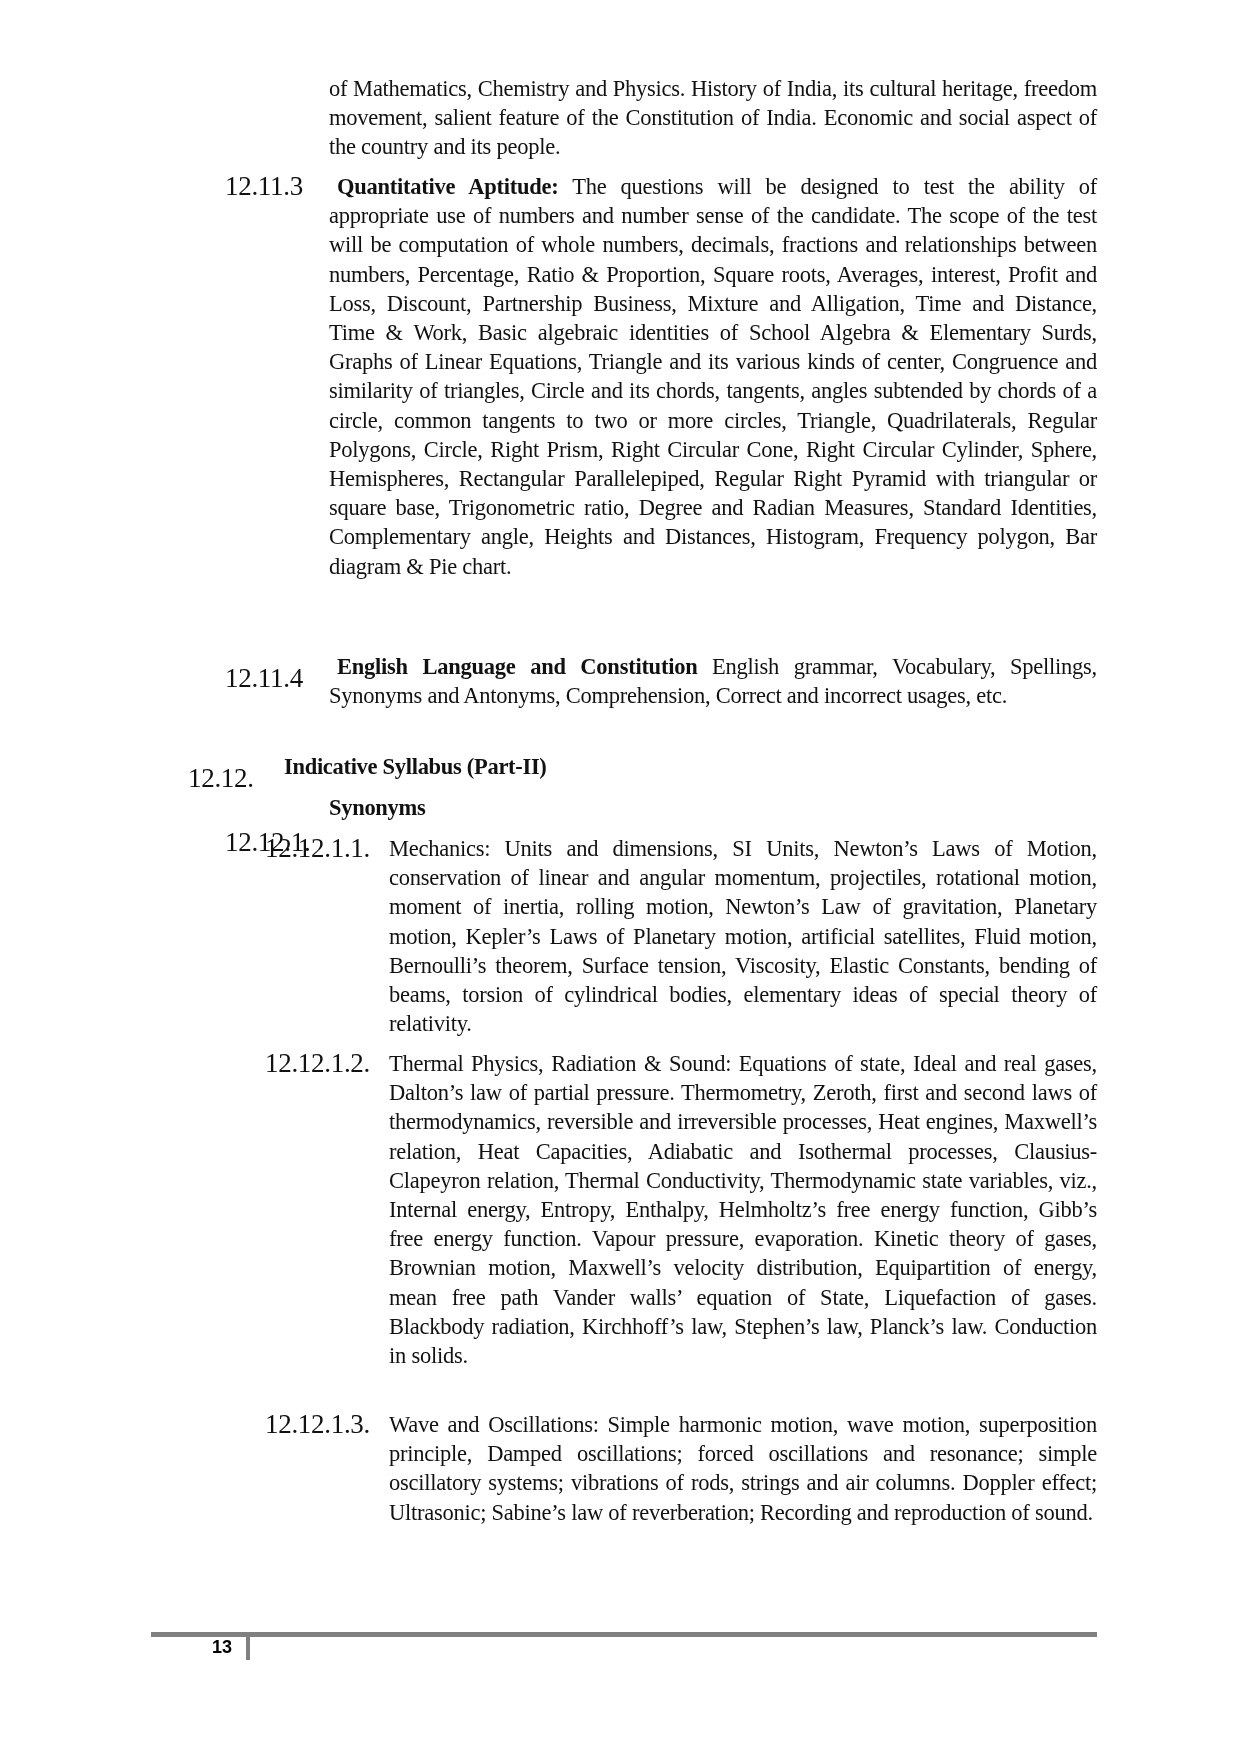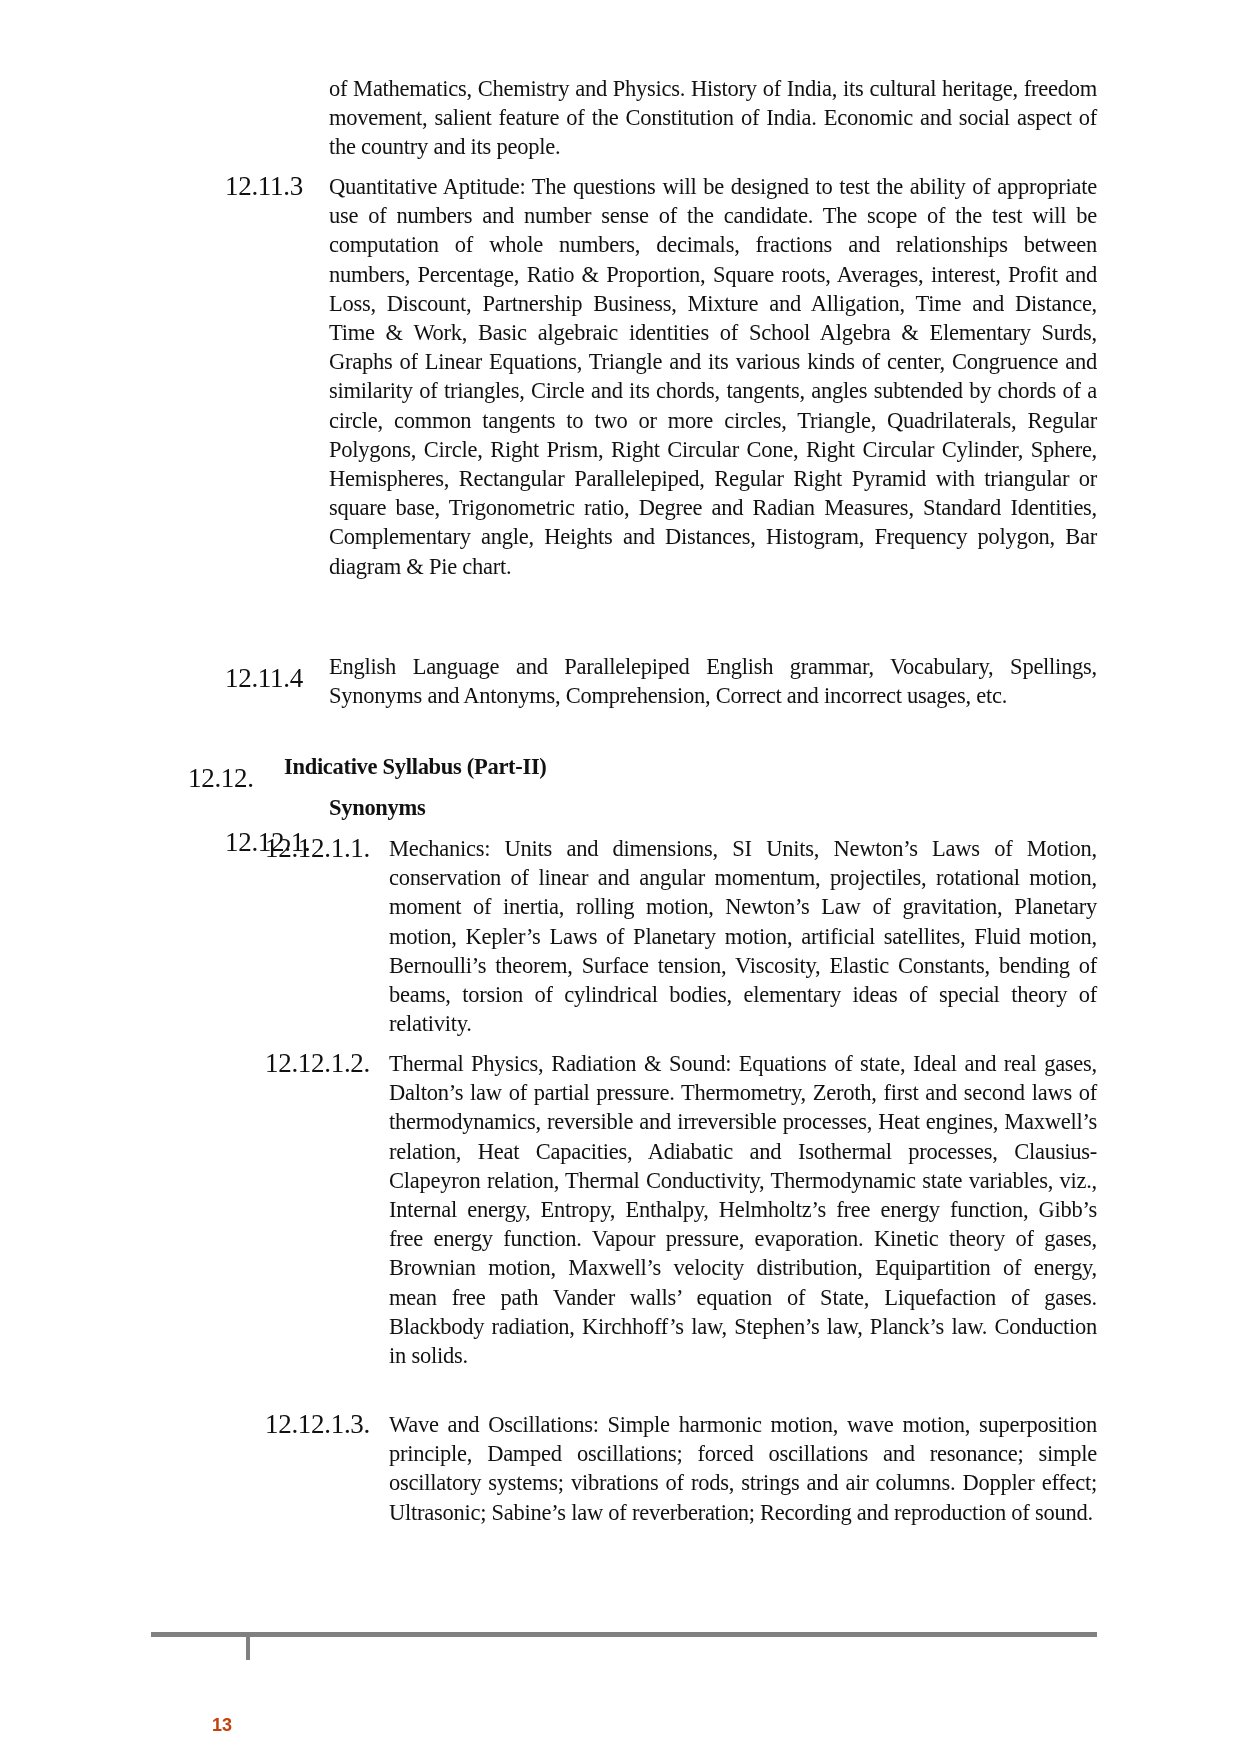--- a/index.html
+++ b/index.html
@@ -11,21 +11,21 @@
   .page { position: absolute; left: 0; top: 0; width: 1040px; height: 1755px; }
 
   .para {
     position: absolute;
     font-size: 22.5px;
     line-height: 29.2px;
     text-align: justify;
     letter-spacing: -0.25px;
     word-spacing: 0px;
   }
-  .para b { font-weight: normal; }
+  .para b { font-weight: bold; margin-left: 8px; }
   .num {
     position: absolute;
     font-size: 27px;
     line-height: 29.2px;
     letter-spacing: -0.3px;
   }
   .head {
     position: absolute;
     font-size: 22.5px;
     line-height: 29.2px;
@@ -35,41 +35,41 @@
 
   .footer-rule {
     position: absolute; left: 151px; top: 1632px; width: 946px; height: 5px;
     background: #808080;
   }
   .footer-tick {
     position: absolute; left: 246px; top: 1636px; width: 4px; height: 24px;
     background: #808080;
   }
   .page-num {
-    position: absolute; left: 212px; top: 1714px;
+    position: absolute; left: 212px; top: 1636px;
     font-family: "Liberation Sans", "DejaVu Sans", sans-serif;
     font-weight: bold; font-size: 18px; line-height: 22px;
-    color: #c2410c;
+    color: #000000;
   }
 </style>
 </head>
 <body>
 
 <div class="page">
 
   <div class="para" style="left:329px; top:74px; width:768px;">of Mathematics, Chemistry and Physics. History of India, its cultural heritage, freedom movement, salient feature of the Constitution of India. Economic and social aspect of the country and its people.</div>
 
   <div class="num" style="left:225px; top:172px;">12.11.3</div>
   <div class="para" style="left:329px; top:172px; width:768px;">
     <b>Quantitative Aptitude:</b><span> The questions will be designed to test the ability of appropriate use of numbers and number sense of the candidate. The scope of the test will be computation of whole numbers, decimals, fractions and relationships between numbers, Percentage, Ratio &amp; Proportion, Square roots, Averages, interest, Profit and Loss, Discount, Partnership Business, Mixture and Alligation, Time and Distance, Time &amp; Work, Basic algebraic identities of School Algebra &amp; Elementary Surds, Graphs of Linear Equations, Triangle and its various kinds of center, Congruence and similarity of triangles, Circle and its chords, tangents, angles subtended by chords of a circle, common tangents to two or more circles, Triangle, Quadrilaterals, Regular Polygons, Circle, Right Prism, Right Circular Cone, Right Circular Cylinder, Sphere, Hemispheres, Rectangular Parallelepiped, Regular Right Pyramid with triangular or square base, Trigonometric ratio, Degree and Radian Measures, Standard Identities, Complementary angle, Heights and Distances, Histogram, Frequency polygon, Bar diagram &amp; Pie chart.</span>
   </div>
 
   <div class="num" style="left:225px; top:652px;margin-top:12px;">12.11.4</div>
   <div class="para" style="left:329px; top:652px; width:768px;">
-    <b>English Language and Parallelepiped</b><span> English grammar, Vocabulary, Spellings, Synonyms and Antonyms, Comprehension, Correct and incorrect usages, etc.</span>
+    <b>English Language and Constitution</b><span> English grammar, Vocabulary, Spellings, Synonyms and Antonyms, Comprehension, Correct and incorrect usages, etc.</span>
   </div>
 
   <div class="num" style="left:188px; top:752px;margin-top:12px;">12.12.</div>
   <div class="head" style="left:276px; top:752px;margin-left:8px;">Indicative Syllabus (Part-II)</div>
 
   <div class="num" style="left:225px; top:793px;margin-top:35px;">12.12.1.</div>
   <div class="head" style="left:329px; top:793px;">Synonyms</div>
 
   <div class="num" style="left:265px; top:834px;">12.12.1.1.</div>
   <div class="para" style="left:389px; top:834px; width:708px;">Mechanics: Units and dimensions, SI Units, Newton’s Laws of Motion, conservation of linear and angular momentum, projectiles, rotational motion, moment of inertia, rolling motion, Newton’s Law of gravitation, Planetary motion, Kepler’s Laws of Planetary motion, artificial satellites, Fluid motion, Bernoulli’s theorem, Surface tension, Viscosity, Elastic Constants, bending of beams, torsion of cylindrical bodies, elementary ideas of special theory of relativity.</div>

